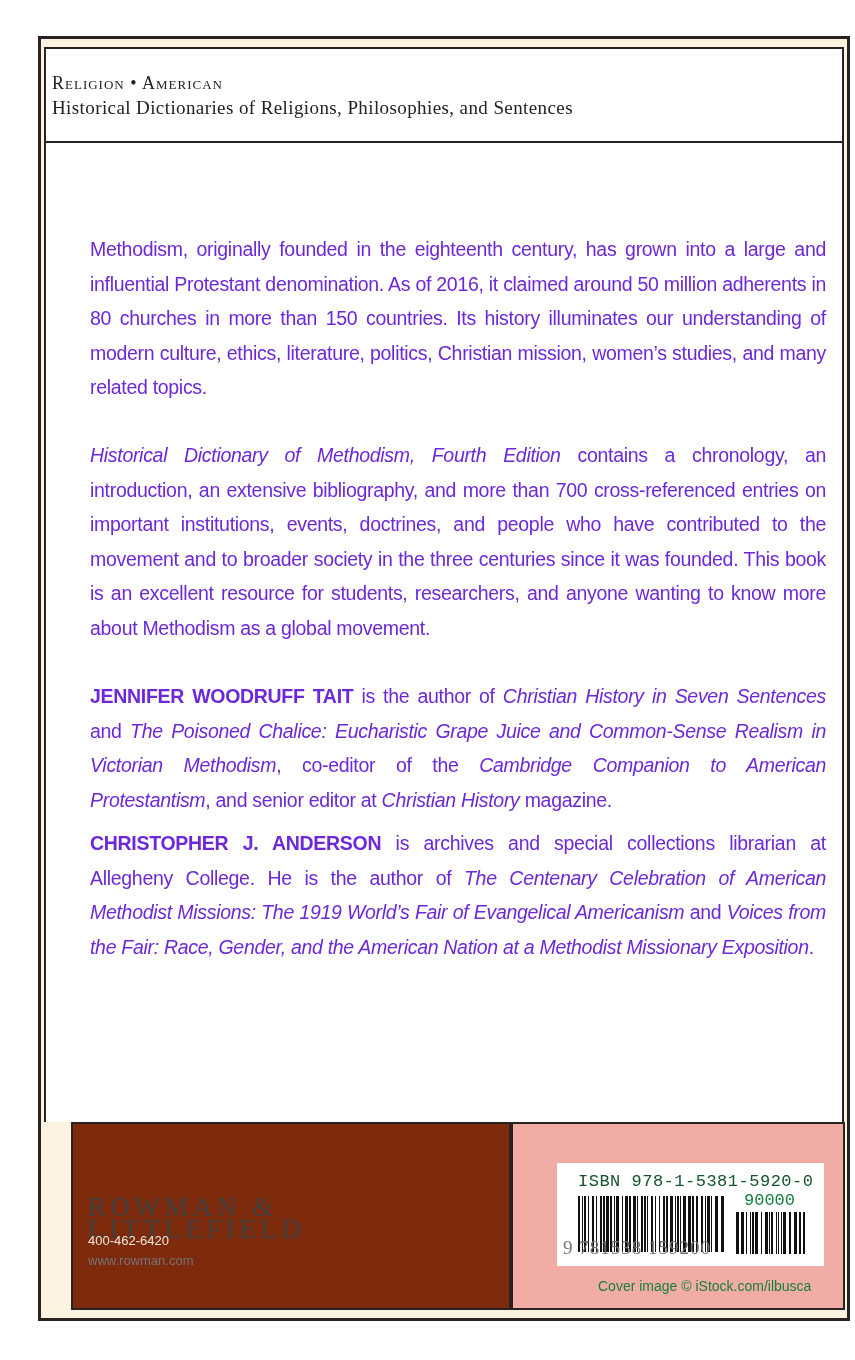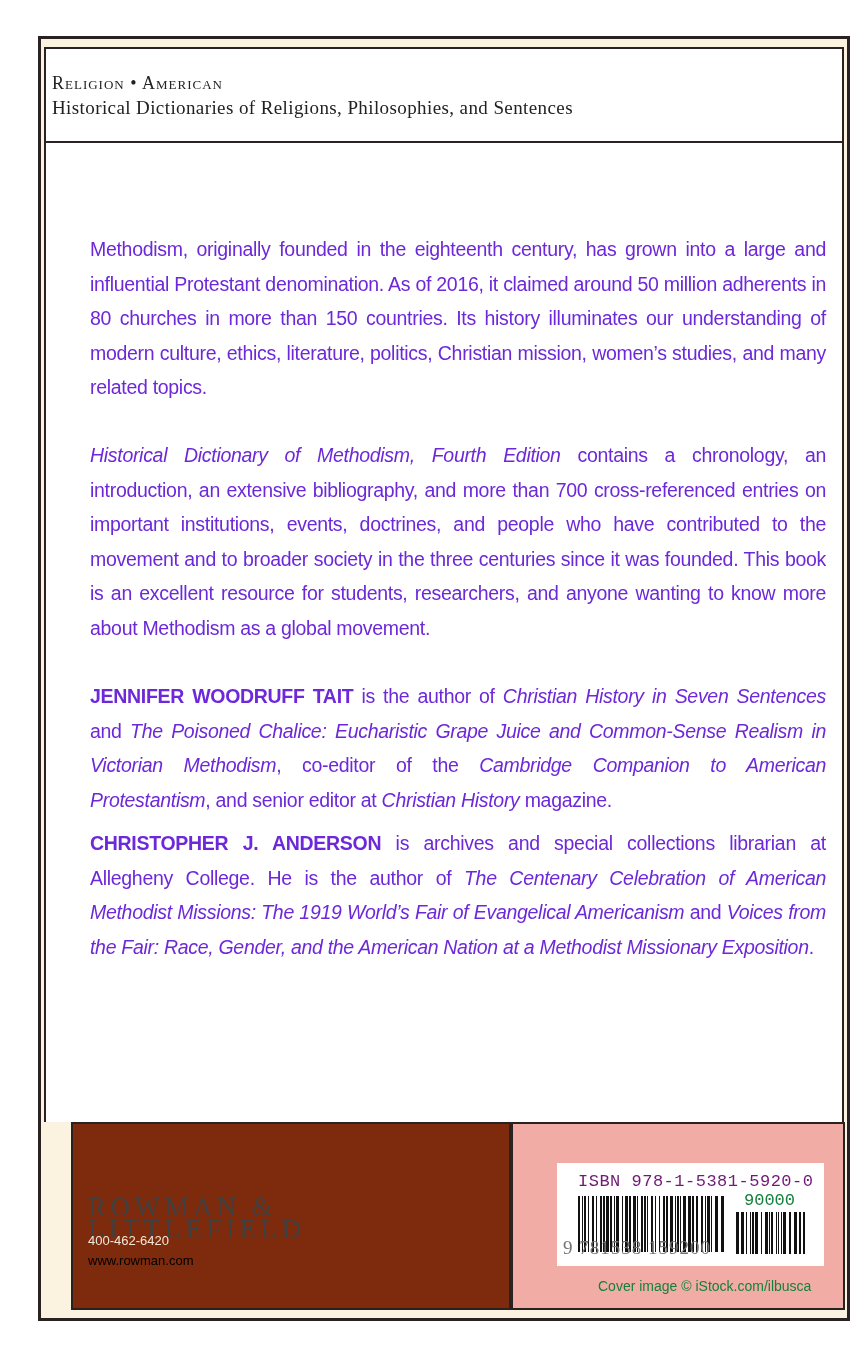--- a/index.html
+++ b/index.html
@@ -33,24 +33,24 @@
   }
   .footer-right {
     position:absolute; left:511px; top:1122px; width:334px; height:188px;
     background:#f2aca6; border:2px solid #2a2220; box-sizing:border-box;
   }
   .pub-name { position:absolute; left:88px; top:1196px; font-family:"Liberation Serif", serif;
     font-size:27px; line-height:22px; color:#404040; letter-spacing:4.5px; }
   .pub-phone { position:absolute; left:88px; top:1233px; font-family:"Liberation Sans", sans-serif;
     font-size:13px; color:#f3e8d8; }
   .pub-url { position:absolute; left:88px; top:1253px; font-family:"Liberation Sans", sans-serif;
-    font-size:13px; color:#000000; }
+    font-size:13px; color:#737373; }
   .barcode-box { position:absolute; left:557px; top:1163px; width:267px; height:103px; background:#fff; }
   .isbn-text { position:absolute; left:578px; top:1172px; font-family:"Liberation Mono", monospace;
-    font-size:17px; color:#701a75; letter-spacing:0.5px; }
+    font-size:17px; color:#14532d; letter-spacing:0.5px; }
   .bars { position:absolute; left:578px; top:1196px; }
   .bars2 { position:absolute; left:736px; top:1212px; }
   .price { position:absolute; left:744px; top:1191px; font-family:"Liberation Mono", monospace; font-size:17px; color:#15803d; }
   .barnum { position:absolute; left:563px; top:1237px; font-family:Liberation Serif, serif; font-size:19px;
     color:#737373; letter-spacing:1px; background:transparent; }
   .credit { position:absolute; left:598px; top:1278px; font-family:"Liberation Sans Narrow","Liberation Sans", sans-serif;
     font-size:14px; color:#15803d; }
 </style>
 </head>
 <body>

